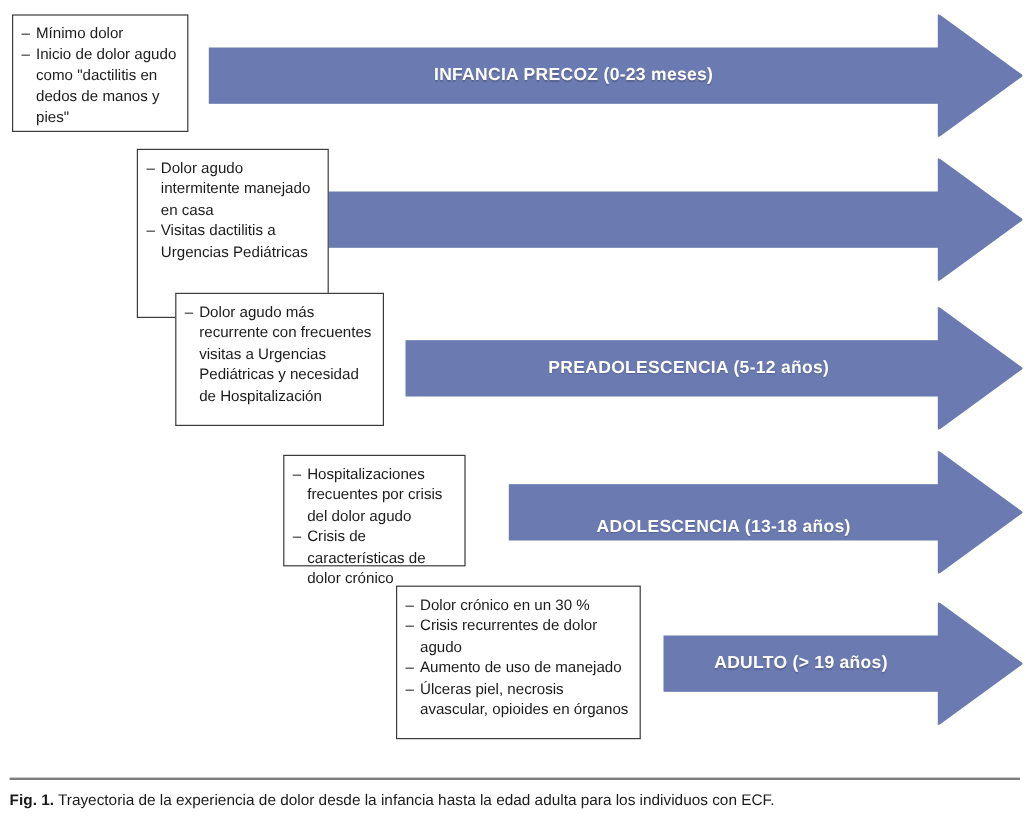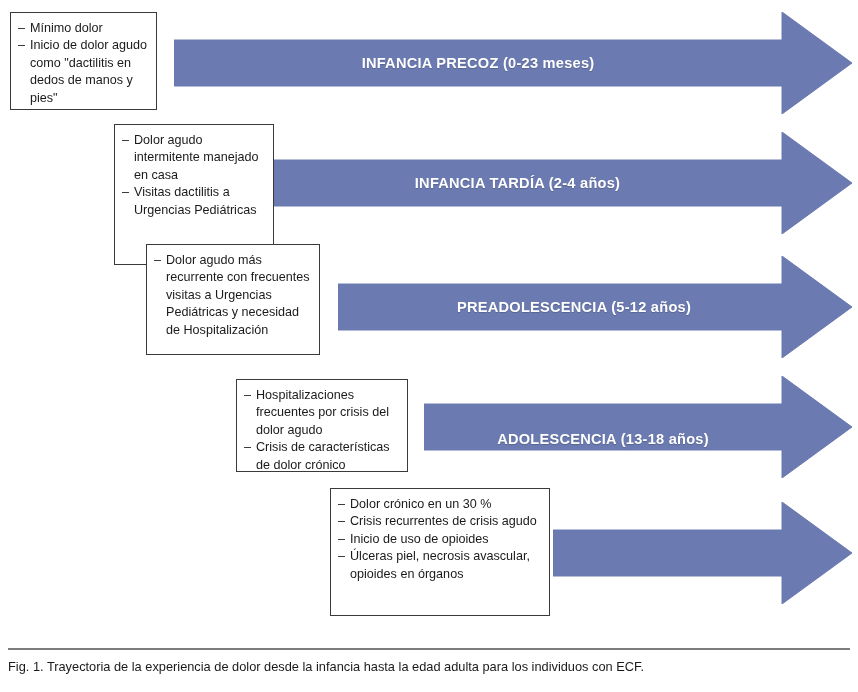--- a/index.html
+++ b/index.html
@@ -88,44 +88,41 @@
   .caption {
     position: absolute;
     left: 8px;
     top: 658px;
     right: 8px;
     font-size: 12.8px;
     line-height: 17px;
     color: #1a1a1a;
   }
   .caption .cap-label {
-    font-weight: normal;
+    font-weight: bold;
   }
 </style>
 </head>
 <body>
 
 <div id="figure">
 
   <div class="arrow" style="left:174px; top:12px; width:678px; height:102px;">
     <svg viewBox="0 0 678 102" preserveAspectRatio="none">
       <polygon points="0,28 608,28 608,0 678,51 608,102 608,74 0,74" fill="#6b7ab0" stroke="#6b7ab0" stroke-width="1"></polygon>
     </svg>
   </div>
   <div class="arrow-label" style="left:174px; top:12px; width:608px; height:102px;">
     <span>INFANCIA PRECOZ (0-23 meses)</span>
   </div>
 
   <div class="arrow" style="left:253px; top:132px; width:599px; height:102px;">
     <svg viewBox="0 0 599 102" preserveAspectRatio="none">
       <polygon points="0,28 529,28 529,0 599,51 529,102 529,74 0,74" fill="#6b7ab0" stroke="#6b7ab0" stroke-width="1"></polygon>
     </svg>
-  </div>
-  <div class="arrow-label" style="left:253px; top:132px; width:529px; height:102px;">
-    <span>INFANCIA TARDÍA (2-4 años)</span>
   </div>
 
   <div class="arrow" style="left:338px; top:256px; width:514px; height:102px;">
     <svg viewBox="0 0 514 102" preserveAspectRatio="none">
       <polygon points="0,28 444,28 444,0 514,51 444,102 444,74 0,74" fill="#6b7ab0" stroke="#6b7ab0" stroke-width="1"></polygon>
     </svg>
   </div>
   <div class="arrow-label" style="left:338px; top:256px; width:444px; height:102px;margin-left:14px;">
     <span>PREADOLESCENCIA (5-12 años)</span>
   </div>
@@ -137,20 +134,23 @@
   </div>
   <div class="arrow-label" style="left:424px; top:388px; width:358px; height:102px;">
     <span>ADOLESCENCIA (13-18 años)</span>
   </div>
 
   <div class="arrow" style="left:553px; top:502px; width:299px; height:102px;">
     <svg viewBox="0 0 299 102" preserveAspectRatio="none">
       <polygon points="0,28 229,28 229,0 299,51 229,102 229,74 0,74" fill="#6b7ab0" stroke="#6b7ab0" stroke-width="1"></polygon>
     </svg>
   </div>
+  <div class="arrow-label" style="left:553px; top:502px; width:229px; height:102px;">
+    <span>ADULTO (&gt; 19 años)</span>
+  </div>
 
   <div class="callout" style="left:10px; top:12px; width:147px; height:98px;">
     <ul>
       <li>Mínimo dolor</li>
       <li>Inicio de dolor agudo como "dactilitis en dedos de manos y pies"</li>
     </ul>
   </div>
 
   <div class="callout" style="left:78px; top:124px; width:160px; height:141px;margin-left:36px;">
     <ul>
@@ -158,32 +158,32 @@
       <li>Visitas dactilitis a Urgencias Pediátricas</li>
     </ul>
   </div>
 
   <div class="callout" style="left:146px; top:244px; width:174px; height:111px;">
     <ul>
       <li>Dolor agudo más recurrente con frecuentes visitas a Urgencias Pediátricas y necesidad de Hospitalización</li>
     </ul>
   </div>
 
-  <div class="callout" style="left:236px; top:379px; width:172px; height:93px;">
+  <div class="callout" style="left:236px; top:379px; width:152px; height:93px;">
     <ul>
       <li>Hospitalizaciones frecuentes por crisis del dolor agudo</li>
       <li>Crisis de características de dolor crónico</li>
     </ul>
   </div>
 
-  <div class="callout" style="left:330px; top:488px; width:220px; height:128px;">
+  <div class="callout" style="left:330px; top:488px; width:204px; height:128px;">
     <ul>
       <li>Dolor crónico en un 30 %</li>
-      <li>Crisis recurrentes de crisis agudo</li>
-      <li>Inicio de uso de opioides</li>
+      <li>Crisis recurrentes de dolor agudo</li>
+      <li>Aumento de uso de manejado</li>
       <li>Úlceras piel, necrosis avascular, opioides en órganos</li>
     </ul>
   </div>
 
   <div class="caption-rule"></div>
   <div class="caption">
     <span class="cap-label">Fig. 1.</span>
     <span>Trayectoria de la experiencia de dolor desde la infancia hasta la edad adulta para los individuos con ECF.</span>
   </div>
 

